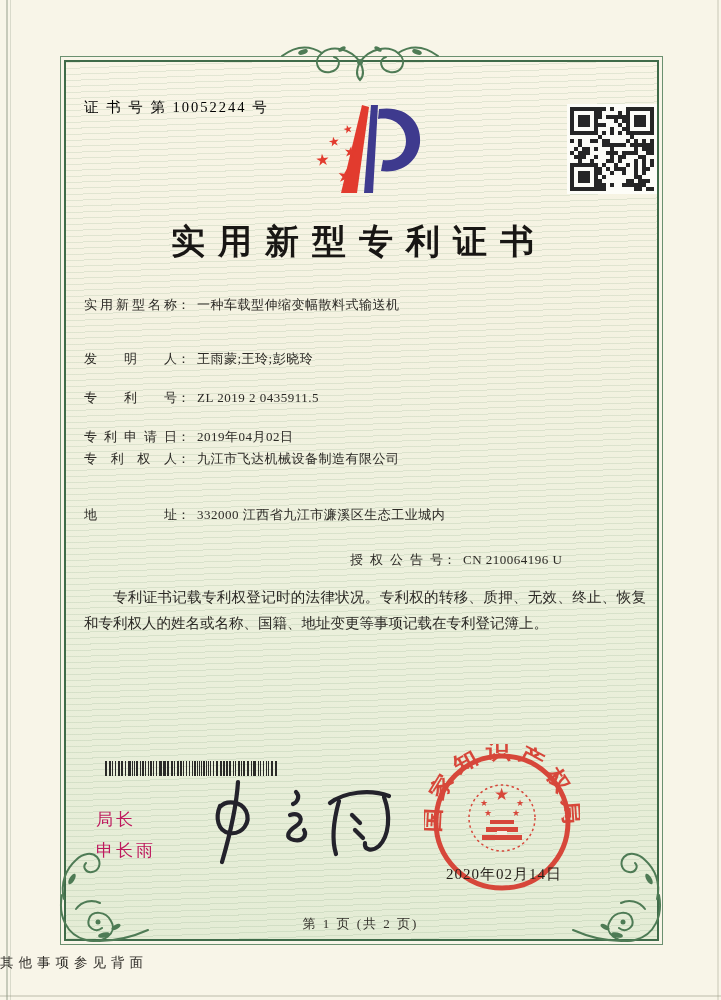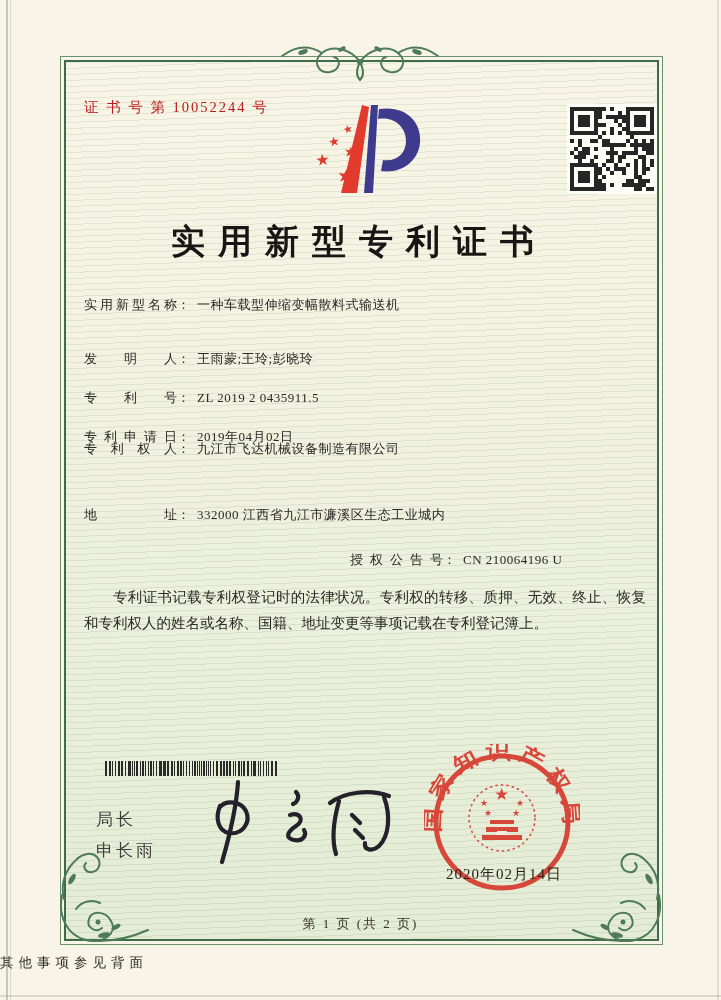--- a/index.html
+++ b/index.html
@@ -24,45 +24,45 @@
     position:absolute;inset:3px;border:2px solid #3f6b49;
     background-image:
       repeating-linear-gradient(178deg, rgba(110,150,110,0.16) 0px, rgba(110,150,110,0.16) 1px, rgba(0,0,0,0) 1px, rgba(0,0,0,0) 6px),
       linear-gradient(180deg,#f8f5e6 0%,#f4f2e1 30%,#ecf0dc 60%,#e4ecd5 100%);
   }
   .ornament{position:absolute;z-index:3;}
   .orn-top{left:270px;top:40px;}
   .orn-bl{left:56px;top:849px;}
   .orn-br{left:570px;top:849px;transform:scaleX(-1);}
 
-  .cert-no{position:absolute;left:84px;top:98px;font-size:14.5px;letter-spacing:2px;color:#b91c1c;z-index:4;}
+  .cert-no{position:absolute;left:84px;top:98px;font-size:14.5px;letter-spacing:2px;color:#000000;z-index:4;}
 
   .logo{position:absolute;left:296px;top:101px;z-index:4;}
   .qr{position:absolute;left:567px;top:104px;z-index:4;background:#fdfdf8;padding:2px;}
 
   .title{
     position:absolute;left:0;right:16px;top:219px;text-align:center;
     font-size:34px;font-weight:bold;letter-spacing:13px;color:#181614;z-index:4;
     text-indent:13px;
   }
 
   .row{position:absolute;left:84px;font-size:13px;white-space:nowrap;z-index:4;color:#2b2925;}
-  .r1{top:296px}.r2{top:350px}.r3{top:389px}.r4{top:428px}.r5{top:440px}.r6{top:506px}.r7{top:551px}
+  .r1{top:296px}.r2{top:350px}.r3{top:389px}.r4{top:428px}.r5{top:450px}.r6{top:506px}.r7{top:551px}
   .flabel{display:inline-block;width:93px;text-align:justify;text-align-last:justify;vertical-align:bottom;}
   .colon{margin-right:7px;}
   .fvalue{letter-spacing:.5px;}
   .pair2{position:absolute;left:266px;top:0;white-space:nowrap;}
 
   .paras{position:absolute;left:84px;width:562px;top:585px;z-index:4;
     font-size:14.5px;line-height:25.5px;text-align:justify;color:#2b2925;}
   .paras p{margin:0;text-indent:2em;}
 
   .barcode{position:absolute;left:105px;top:761px;z-index:4;}
 
-  .signer{position:absolute;left:96px;top:804px;z-index:4;font-size:17px;letter-spacing:3px;line-height:31px;color:#404040;}
+  .signer{position:absolute;left:96px;top:804px;z-index:4;font-size:17px;letter-spacing:3px;line-height:31px;color:#be185d;}
   .signature{position:absolute;left:192px;top:774px;z-index:5;}
 
   .seal{position:absolute;left:424px;top:744px;z-index:5;opacity:.93;}
   .seal-date{position:absolute;left:446px;top:865px;z-index:6;font-size:15px;letter-spacing:1px;color:#241f19;}
 
   .page-num{position:absolute;left:0;right:0;top:915px;text-align:center;font-size:13px;letter-spacing:2px;z-index:4;color:#33312b;}
   .back-note{position:absolute;left:0;right:0;top:954px;text-align:left;font-size:13.5px;letter-spacing:5px;color:#2e2c27;}
 </style>
 </head>
 <body>

